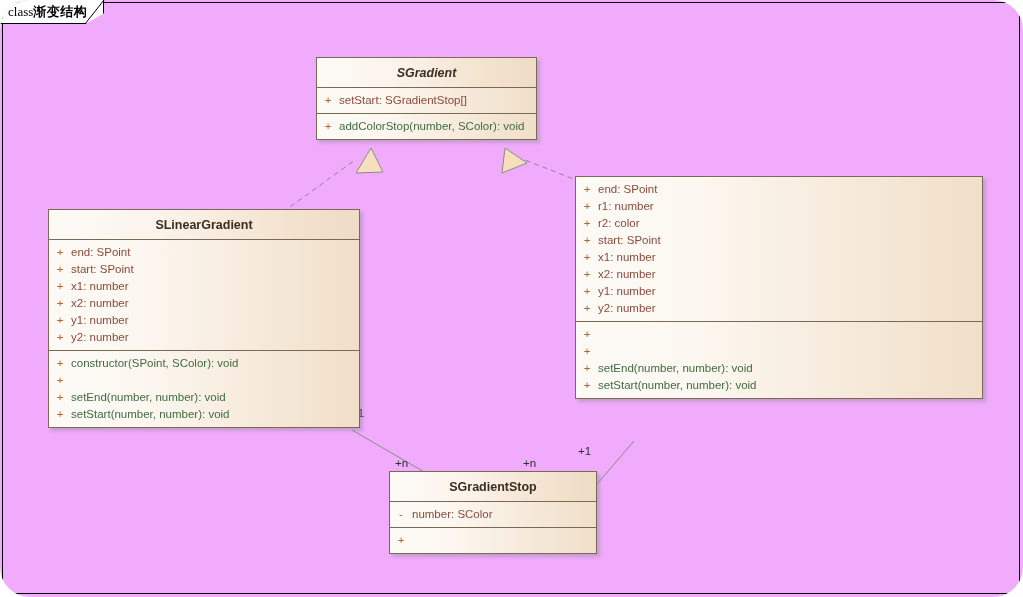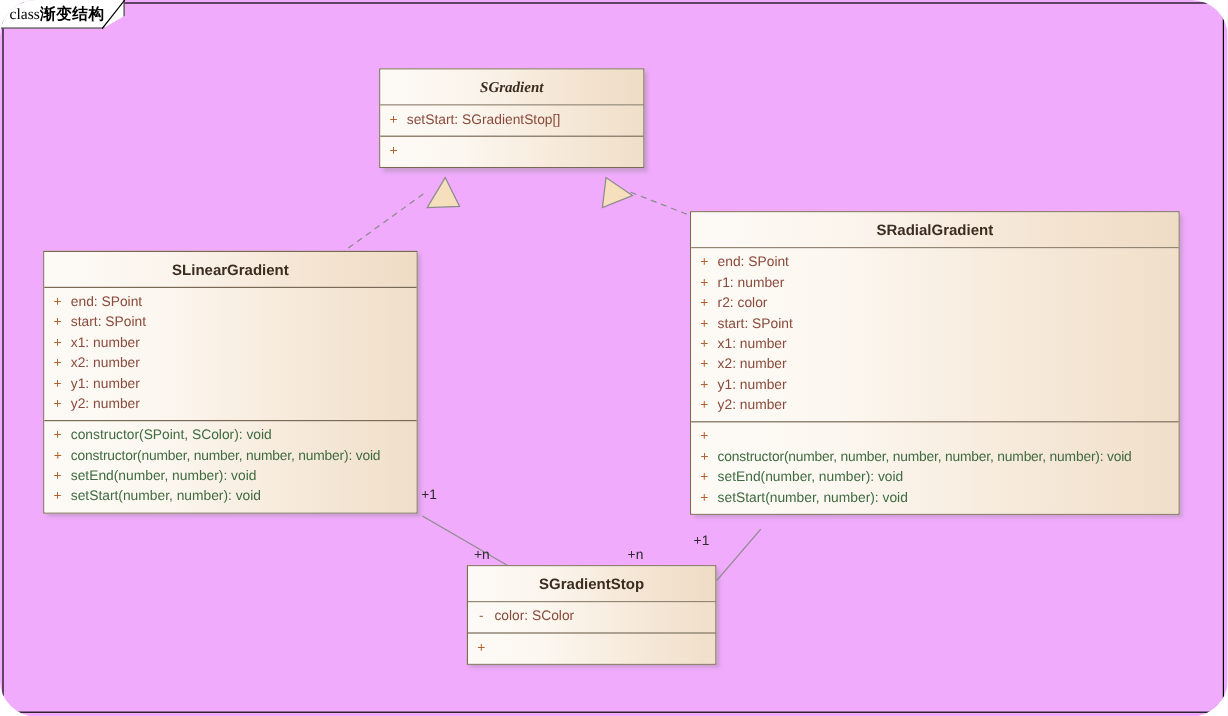--- a/index.html
+++ b/index.html
@@ -88,21 +88,20 @@
     color: #3b2d20;
     background: linear-gradient(to right, #fdfaf6 0%, #fbf4ec 35%, #f3e2ce 78%, #eedcc5 100%);
     border-bottom: 1px solid #7a6a55;
     padding: 7px 6px 6px 6px;
     line-height: 16px;
     white-space: nowrap;
     overflow: hidden;
   }
   .uml-title.abstract {
     font-style: italic;
-    font-family: Liberation Serif, serif;
   }
   .uml-section {
     box-sizing: border-box;
     padding: 4px 0 4px 0;
     background: linear-gradient(to right, #fdfaf6 0%, #fcf7f0 30%, #f5e7d6 75%, #f0dfc9 100%);
   }
   .uml-section + .uml-section {
     border-top: 1px solid #7a6a55;
   }
   .uml-row {
@@ -189,25 +188,26 @@
     <div class="uml-title abstract">SGradient</div>
     <div class="uml-section">
       <div class="uml-row">
         <span class="vis">+</span>
         <span class="member-attr">setStart: SGradientStop[]</span>
       </div>
     </div>
     <div class="uml-section">
       <div class="uml-row">
         <span class="vis">+</span>
-      </div>
-    </div>
-  </div>
-
-  <div class="uml-class" style="left:36px; top:209px; width:312px;">
+        <span class="member-op">addColorStop(number, SColor): void</span>
+      </div>
+    </div>
+  </div>
+
+  <div class="uml-class" style="left:48px; top:209px; width:312px;">
     <div class="uml-title">SLinearGradient</div>
     <div class="uml-section">
       <div class="uml-row">
         <span class="vis">+</span>
         <span class="member-attr">end: SPoint</span>
       </div>
       <div class="uml-row">
         <span class="vis">+</span>
         <span class="member-attr">start: SPoint</span>
       </div>
@@ -228,35 +228,33 @@
         <span class="member-attr">y2: number</span>
       </div>
     </div>
     <div class="uml-section">
       <div class="uml-row">
         <span class="vis">+</span>
         <span class="member-op">constructor(SPoint, SColor): void</span>
       </div>
       <div class="uml-row tight">
         <span class="vis">+</span>
-        <span class="member-op">constructor(number, number, number, number): void</span>
       </div>
       <div class="uml-row">
         <span class="vis">+</span>
         <span class="member-op">setEnd(number, number): void</span>
       </div>
       <div class="uml-row">
         <span class="vis">+</span>
         <span class="member-op">setStart(number, number): void</span>
       </div>
     </div>
   </div>
 
   <div class="uml-class" style="left:575px; top:176px; width:408px;">
-    <div class="uml-title">SRadialGradient</div>
     <div class="uml-section">
       <div class="uml-row">
         <span class="vis">+</span>
         <span class="member-attr">end: SPoint</span>
       </div>
       <div class="uml-row">
         <span class="vis">+</span>
         <span class="member-attr">r1: number</span>
       </div>
       <div class="uml-row">
@@ -283,39 +281,38 @@
         <span class="vis">+</span>
         <span class="member-attr">y2: number</span>
       </div>
     </div>
     <div class="uml-section">
       <div class="uml-row">
         <span class="vis">+</span>
       </div>
       <div class="uml-row tight">
         <span class="vis">+</span>
-        <span class="member-op">constructor(number, number, number, number, number, number): void</span>
       </div>
       <div class="uml-row">
         <span class="vis">+</span>
         <span class="member-op">setEnd(number, number): void</span>
       </div>
       <div class="uml-row">
         <span class="vis">+</span>
         <span class="member-op">setStart(number, number): void</span>
       </div>
     </div>
   </div>
 
   <div class="uml-class" style="left:389px; top:471px; width:208px;">
     <div class="uml-title">SGradientStop</div>
     <div class="uml-section">
       <div class="uml-row">
         <span class="vis priv">-</span>
-        <span class="member-attr">color: SColor</span>
+        <span class="member-attr">number: SColor</span>
       </div>
     </div>
     <div class="uml-section">
       <div class="uml-row">
         <span class="vis">+</span>
       </div>
     </div>
   </div>
 
 </div>

